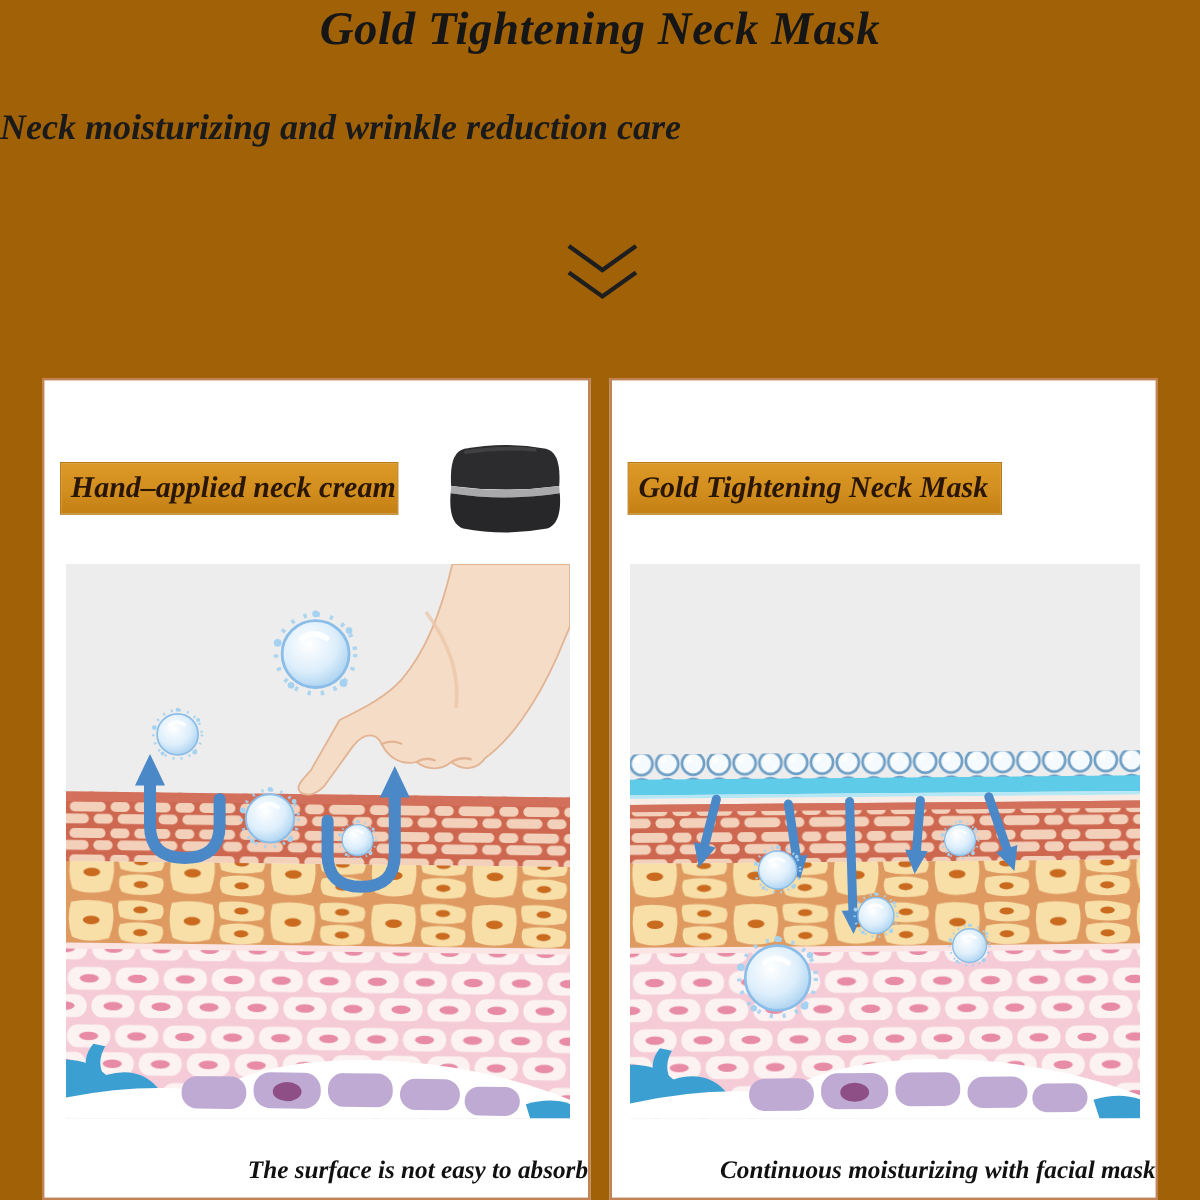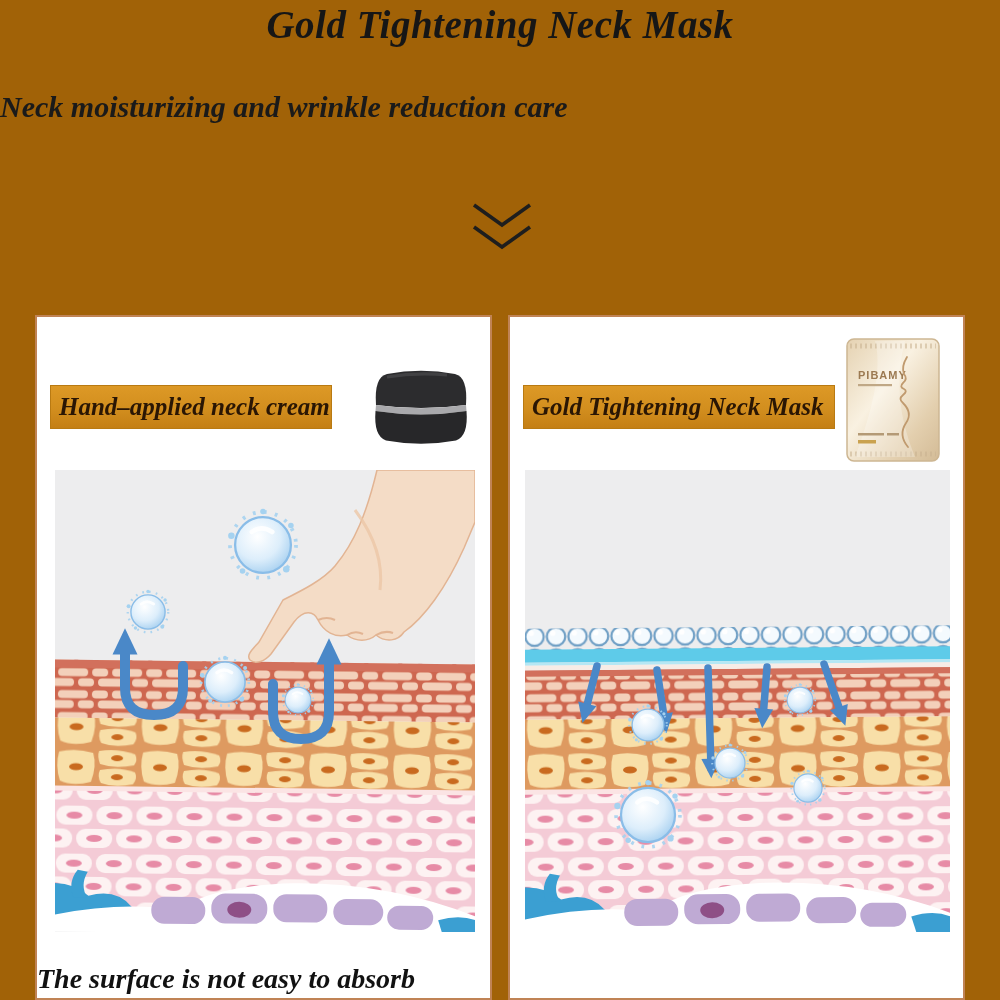--- a/index.html
+++ b/index.html
@@ -40,21 +40,21 @@
   }
   .product-jar { position:absolute; left:330px; top:48px; }
   .product-sachet { position:absolute; left:335px; top:20px; }
   .illustration {
     position:absolute; top:153px; background:#ededee; overflow:hidden;
   }
   .ill-left  { left:18px; width:420px; height:462px; }
   .ill-right { left:15px; width:425px; height:462px; }
   .caption {
     position:absolute; top:646px; left:0; width:100%;
-    text-align:left; font-size:28px; font-weight:bold; font-style:italic;
+    text-align:right; font-size:21px; font-weight:bold; font-style:italic;
     color:#111111;
   }
   svg { display:block; }
   .defs-holder { position:absolute; width:0; height:0; overflow:hidden; }
 </style>
 </head>
 <body>
 
 <svg class="defs-holder" aria-hidden="true">
   <defs>
@@ -213,37 +213,20 @@
     </div>
 
     <p class="caption">The surface is not easy to absorb</p>
   </section>
 
   <section class="panel panel-right">
     <div class="banner banner-right">
       <span>Gold Tightening Neck Mask</span>
     </div>
 
-    <div class="product-sachet">
-      <svg width="96" height="126" viewBox="0 0 96 126">
-        <rect x="2" y="2" width="92" height="122" rx="7" fill="url(#sachetg)" stroke="#cdb692" stroke-width="1.5"></rect>
-        <line x1="5" y1="9" x2="91" y2="9" stroke="#c9b290" stroke-width="5" stroke-dasharray="2 3" opacity="0.55"></line>
-        <line x1="5" y1="117" x2="91" y2="117" stroke="#c9b290" stroke-width="5" stroke-dasharray="2 3" opacity="0.55"></line>
-        <path d="M10 120 Q 40 40 30 4 L 60 4 Q 45 60 70 120 Z" fill="#ffffff" opacity="0.25"></path>
-        <text x="13" y="42" font-family="Liberation Sans, sans-serif" font-size="11" font-weight="bold" letter-spacing="1" fill="#9c7a52">PIBAMY</text>
-        <rect x="13" y="47" width="34" height="2.2" fill="#c0a océan" opacity="0"></rect>
-        <rect x="13" y="47" width="34" height="2.2" fill="#c0a886"></rect>
-        <path d="M62 20 Q 56 30 59 37 Q 63 42 58 46 Q 54 50 59 52 Q 63 54 58 58 Q 53 62 58 66 Q 68 76 61 86 Q 53 98 63 110" fill="none" stroke="#c09a6e" stroke-width="1.8" stroke-linecap="round"></path>
-        <g fill="#b49a76">
-          <rect x="13" y="96" width="26" height="2.5"></rect>
-          <rect x="42" y="96" width="12" height="2.5"></rect>
-          <rect x="13" y="103" width="18" height="3.5" fill="#caa24f"></rect>
-        </g>
-      </svg>
-    </div>
 
     <div class="illustration ill-right">
       <svg width="425" height="462" viewBox="0 0 425 462">
         <rect width="425" height="462" fill="#ededee"></rect>
         <g transform="rotate(-0.5 212 300)">
           <rect x="-20" y="157" width="470" height="22" fill="url(#bubbles)"></rect>
           <rect x="-20" y="178" width="470" height="13" fill="#5ecbe9"></rect>
           <rect x="-20" y="191" width="470" height="3" fill="#b5e7f4"></rect>
           <rect x="-20" y="194" width="470" height="5" fill="#f7ece6"></rect>
           <rect x="-20" y="199" width="470" height="49" fill="url(#bricks)"></rect>
@@ -263,15 +246,16 @@
         <g>
           <use href="#droplet" transform="translate(123 255) scale(0.53)"></use>
           <use href="#droplet" transform="translate(275 230) scale(0.43)"></use>
           <use href="#droplet" transform="translate(205 293) scale(0.50)"></use>
           <use href="#droplet" transform="translate(283 318) scale(0.47)"></use>
           <use href="#droplet" transform="translate(123 345) scale(0.90)"></use>
         </g>
       </svg>
     </div>
 
+    <p class="caption">Continuous moisturizing with facial mask</p>
   </section>
 
 </div>
 
 </body></html>

